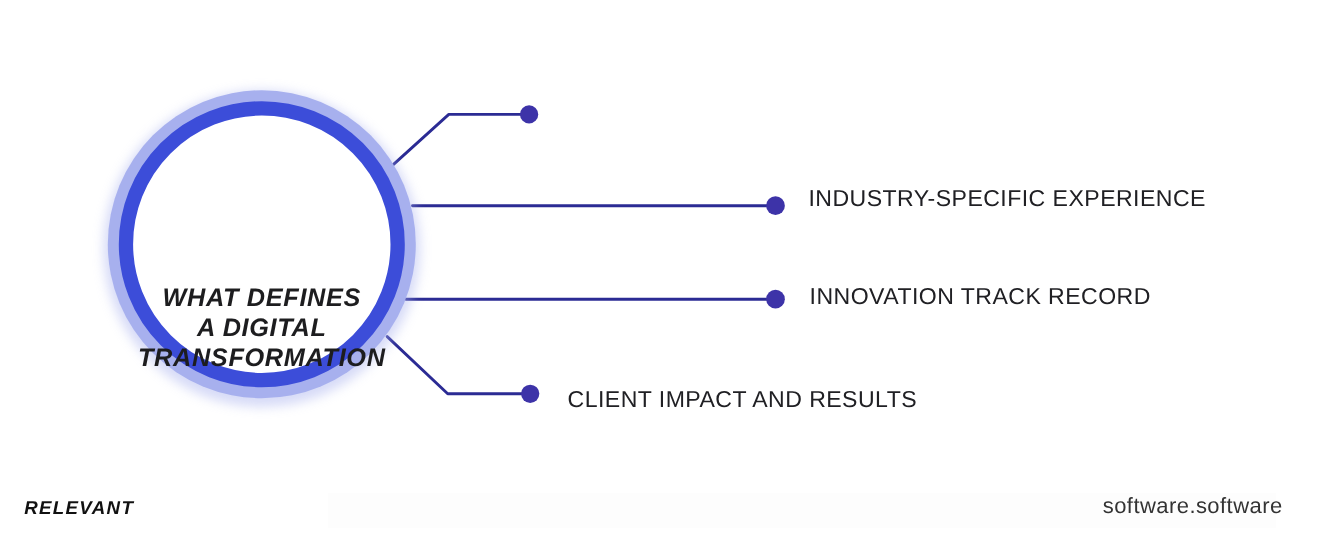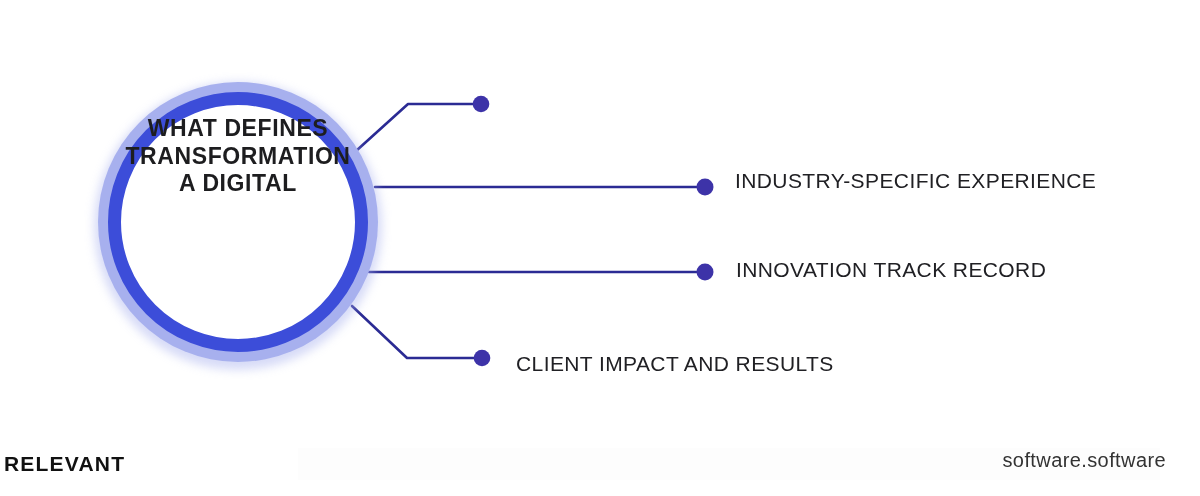--- a/index.html
+++ b/index.html
@@ -58,22 +58,23 @@
     left: 108px;
     top: 92px;
     width: 260px;
     height: 260px;
     background: #ffffff;
     border: 13px solid var(--ring-blue);
     border-radius: 50%;
     box-shadow: 0 0 0 10px var(--ring-lavender),
                 0 4px 10px 14px rgba(167, 176, 238, 0.45);
     display: flex;
-    align-items: flex-start;
+    align-items: flex-end;
     justify-content: center;
+    font-style: italic;
   }
   .circle-title {
     text-align: center;
     padding-top: 10px;
     font-weight: bold;
     font-size: 23px;
     line-height: 27.5px;
     letter-spacing: 0.6px;
     color: var(--title-color);
   }
@@ -87,26 +88,27 @@
     color: var(--label-color);
     white-space: nowrap;
   }
   .branch-label.b1 { left: 515px; top: 91px; }
   .branch-label.b2 { left: 735px; top: 169px; }
   .branch-label.b3 { left: 736px; top: 258px; }
   .branch-label.b4 { left: 516px; top: 352px; }
   
   .brand {
     position: absolute;
-    left: 4px;
+    left: 22px;
     top: 452px;
-    font-size: 21px;
+    font-size: 17px;
     font-weight: bold;
     letter-spacing: 1.2px;
     color: var(--brand-color);
+    font-style: italic;
   }
   .website {
     position: absolute;
     right: 34px;
     top: 449px;
     font-size: 20px;
     font-weight: 400;
     letter-spacing: 0.4px;
     color: var(--website-color);
   }
@@ -125,22 +127,22 @@
     <polyline class="connector" points="352,306 407,358 475,358"></polyline>
     <circle class="node-dot" cx="481" cy="104" r="8.3"></circle>
     <circle class="node-dot" cx="705" cy="187" r="8.5"></circle>
     <circle class="node-dot" cx="705" cy="272" r="8.5"></circle>
     <circle class="node-dot" cx="482" cy="358" r="8.3"></circle>
   </svg>
 
   <div class="circle">
     <div class="circle-title">
       <div>WHAT DEFINES</div>
+      <div>A DIGITAL</div>
       <div>TRANSFORMATION</div>
-      <div>A DIGITAL</div>
     </div>
   </div>
 
   <div class="branch-label b2">INDUSTRY-SPECIFIC EXPERIENCE</div>
   <div class="branch-label b3">INNOVATION TRACK RECORD</div>
   <div class="branch-label b4">CLIENT IMPACT AND RESULTS</div>
 
   <div class="brand">RELEVANT</div>
   <div class="website">software.software</div>
 

